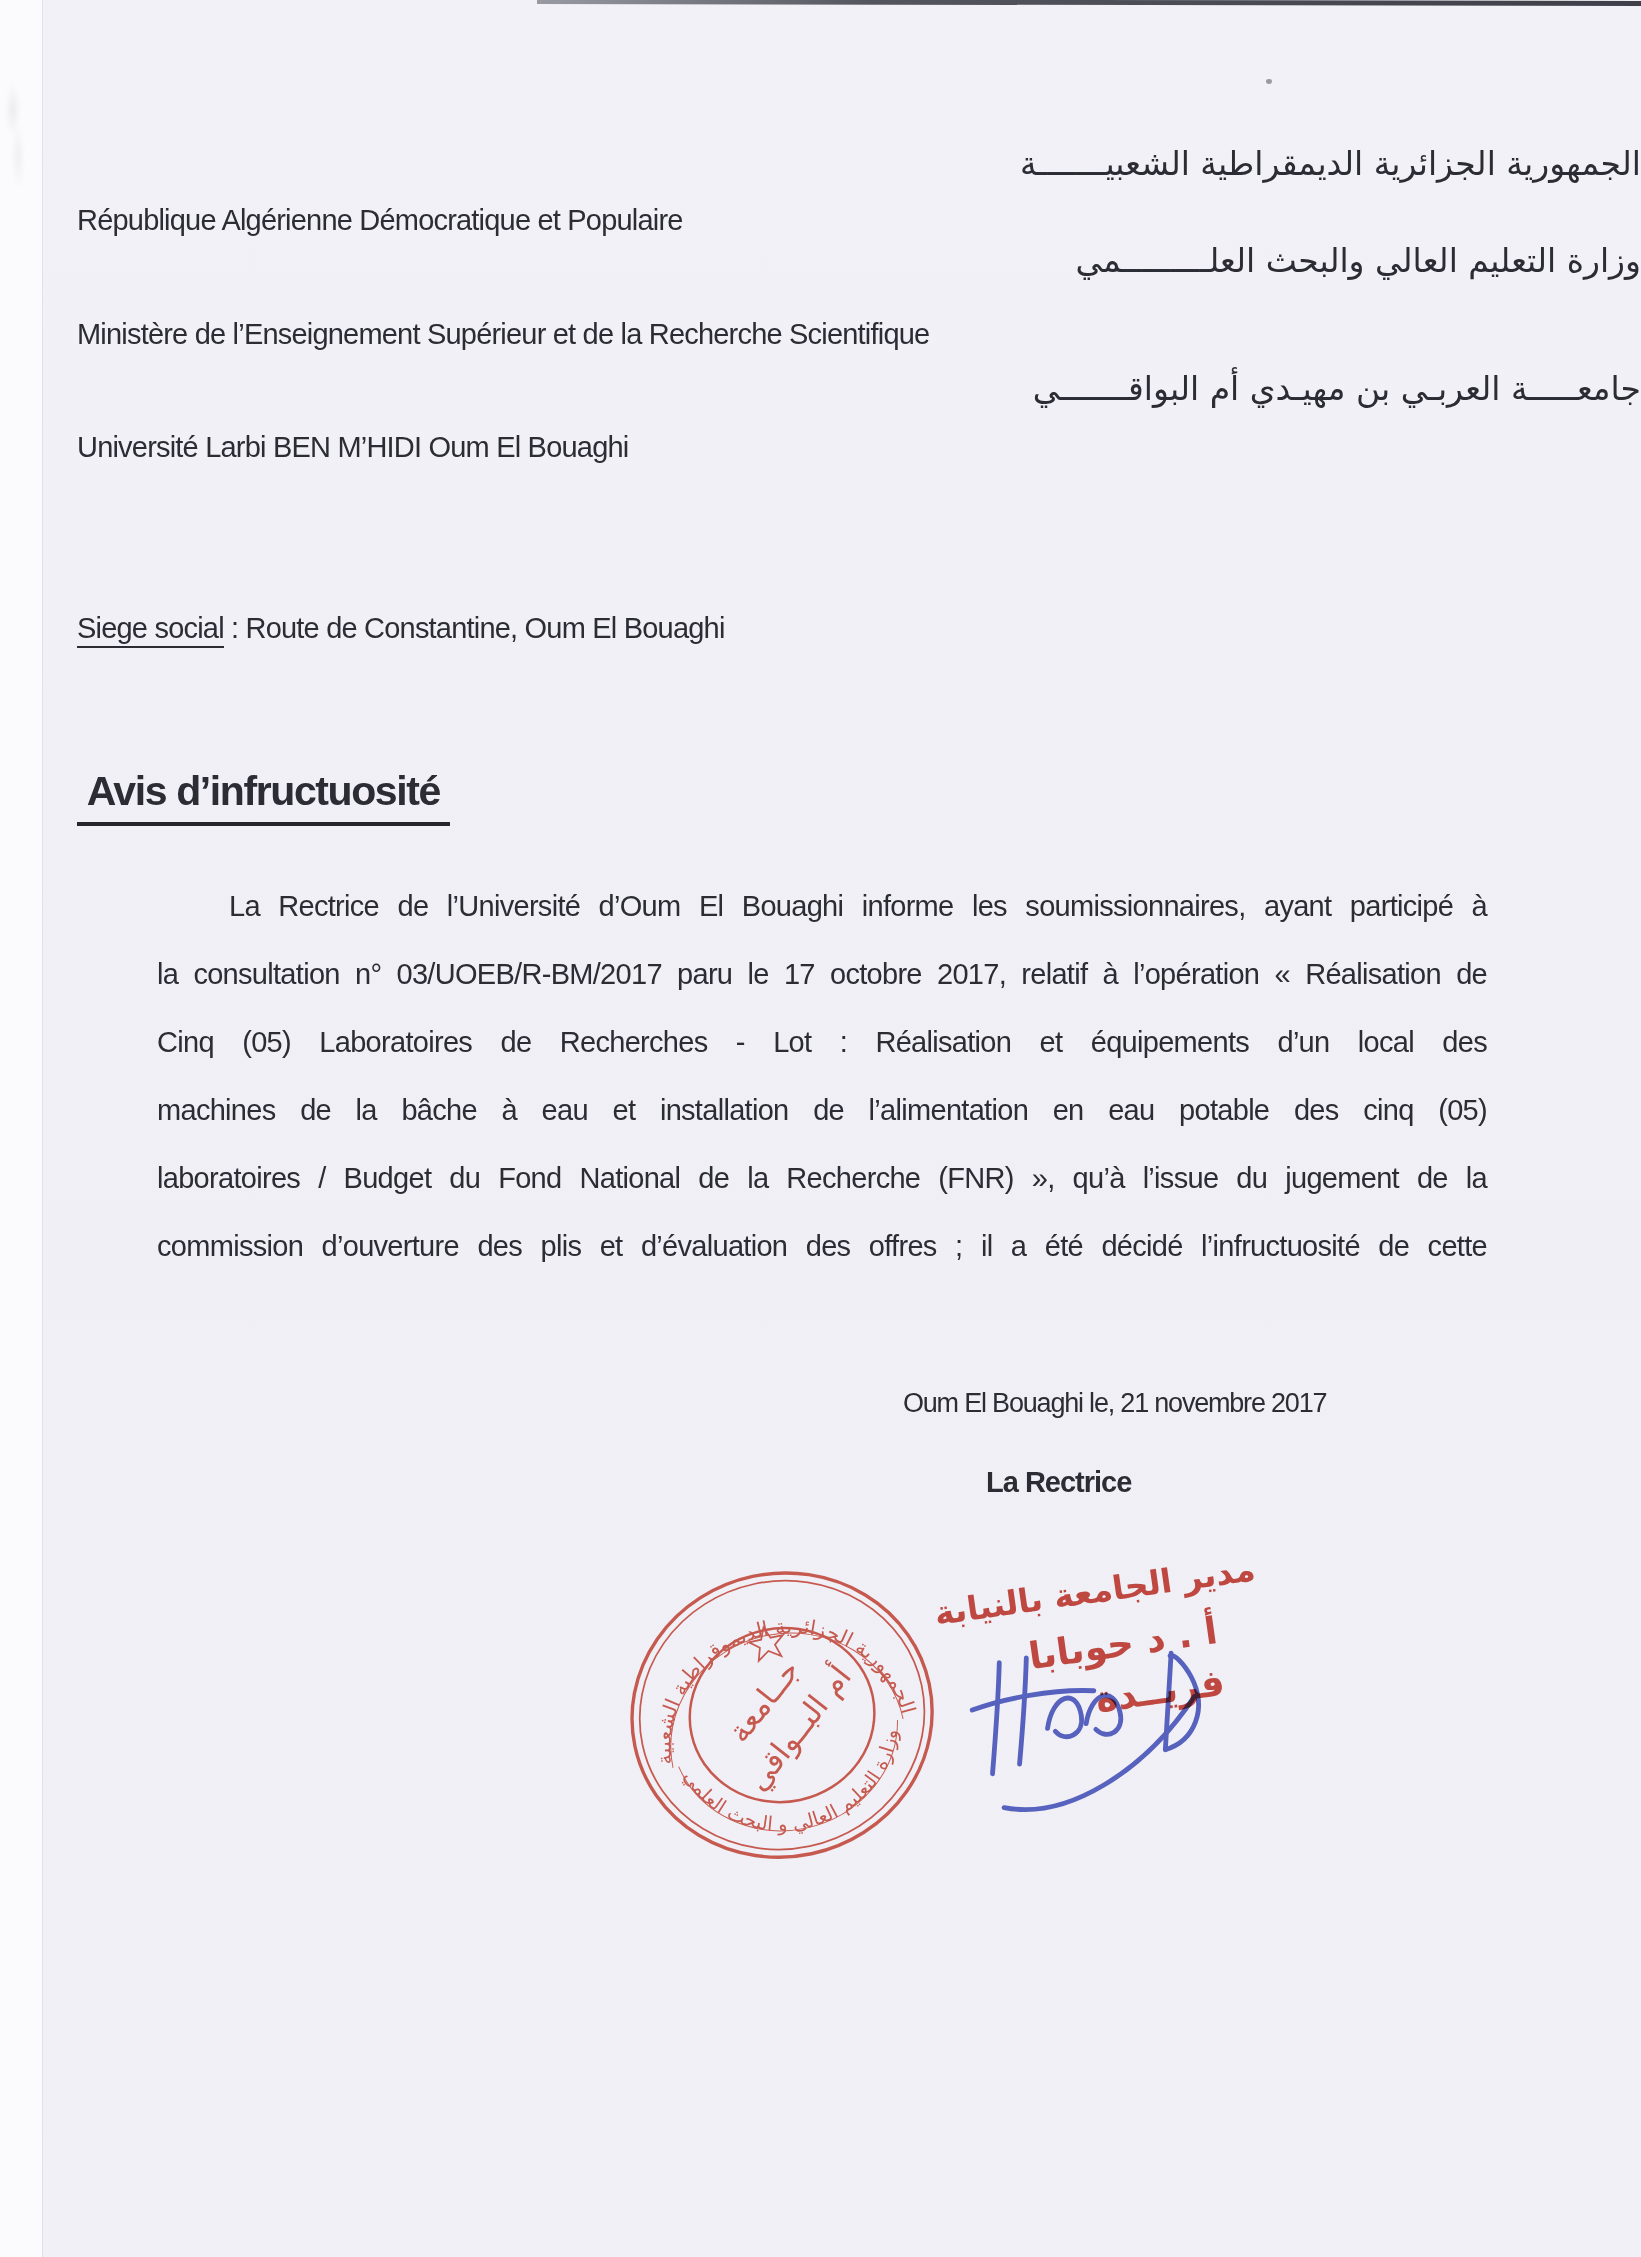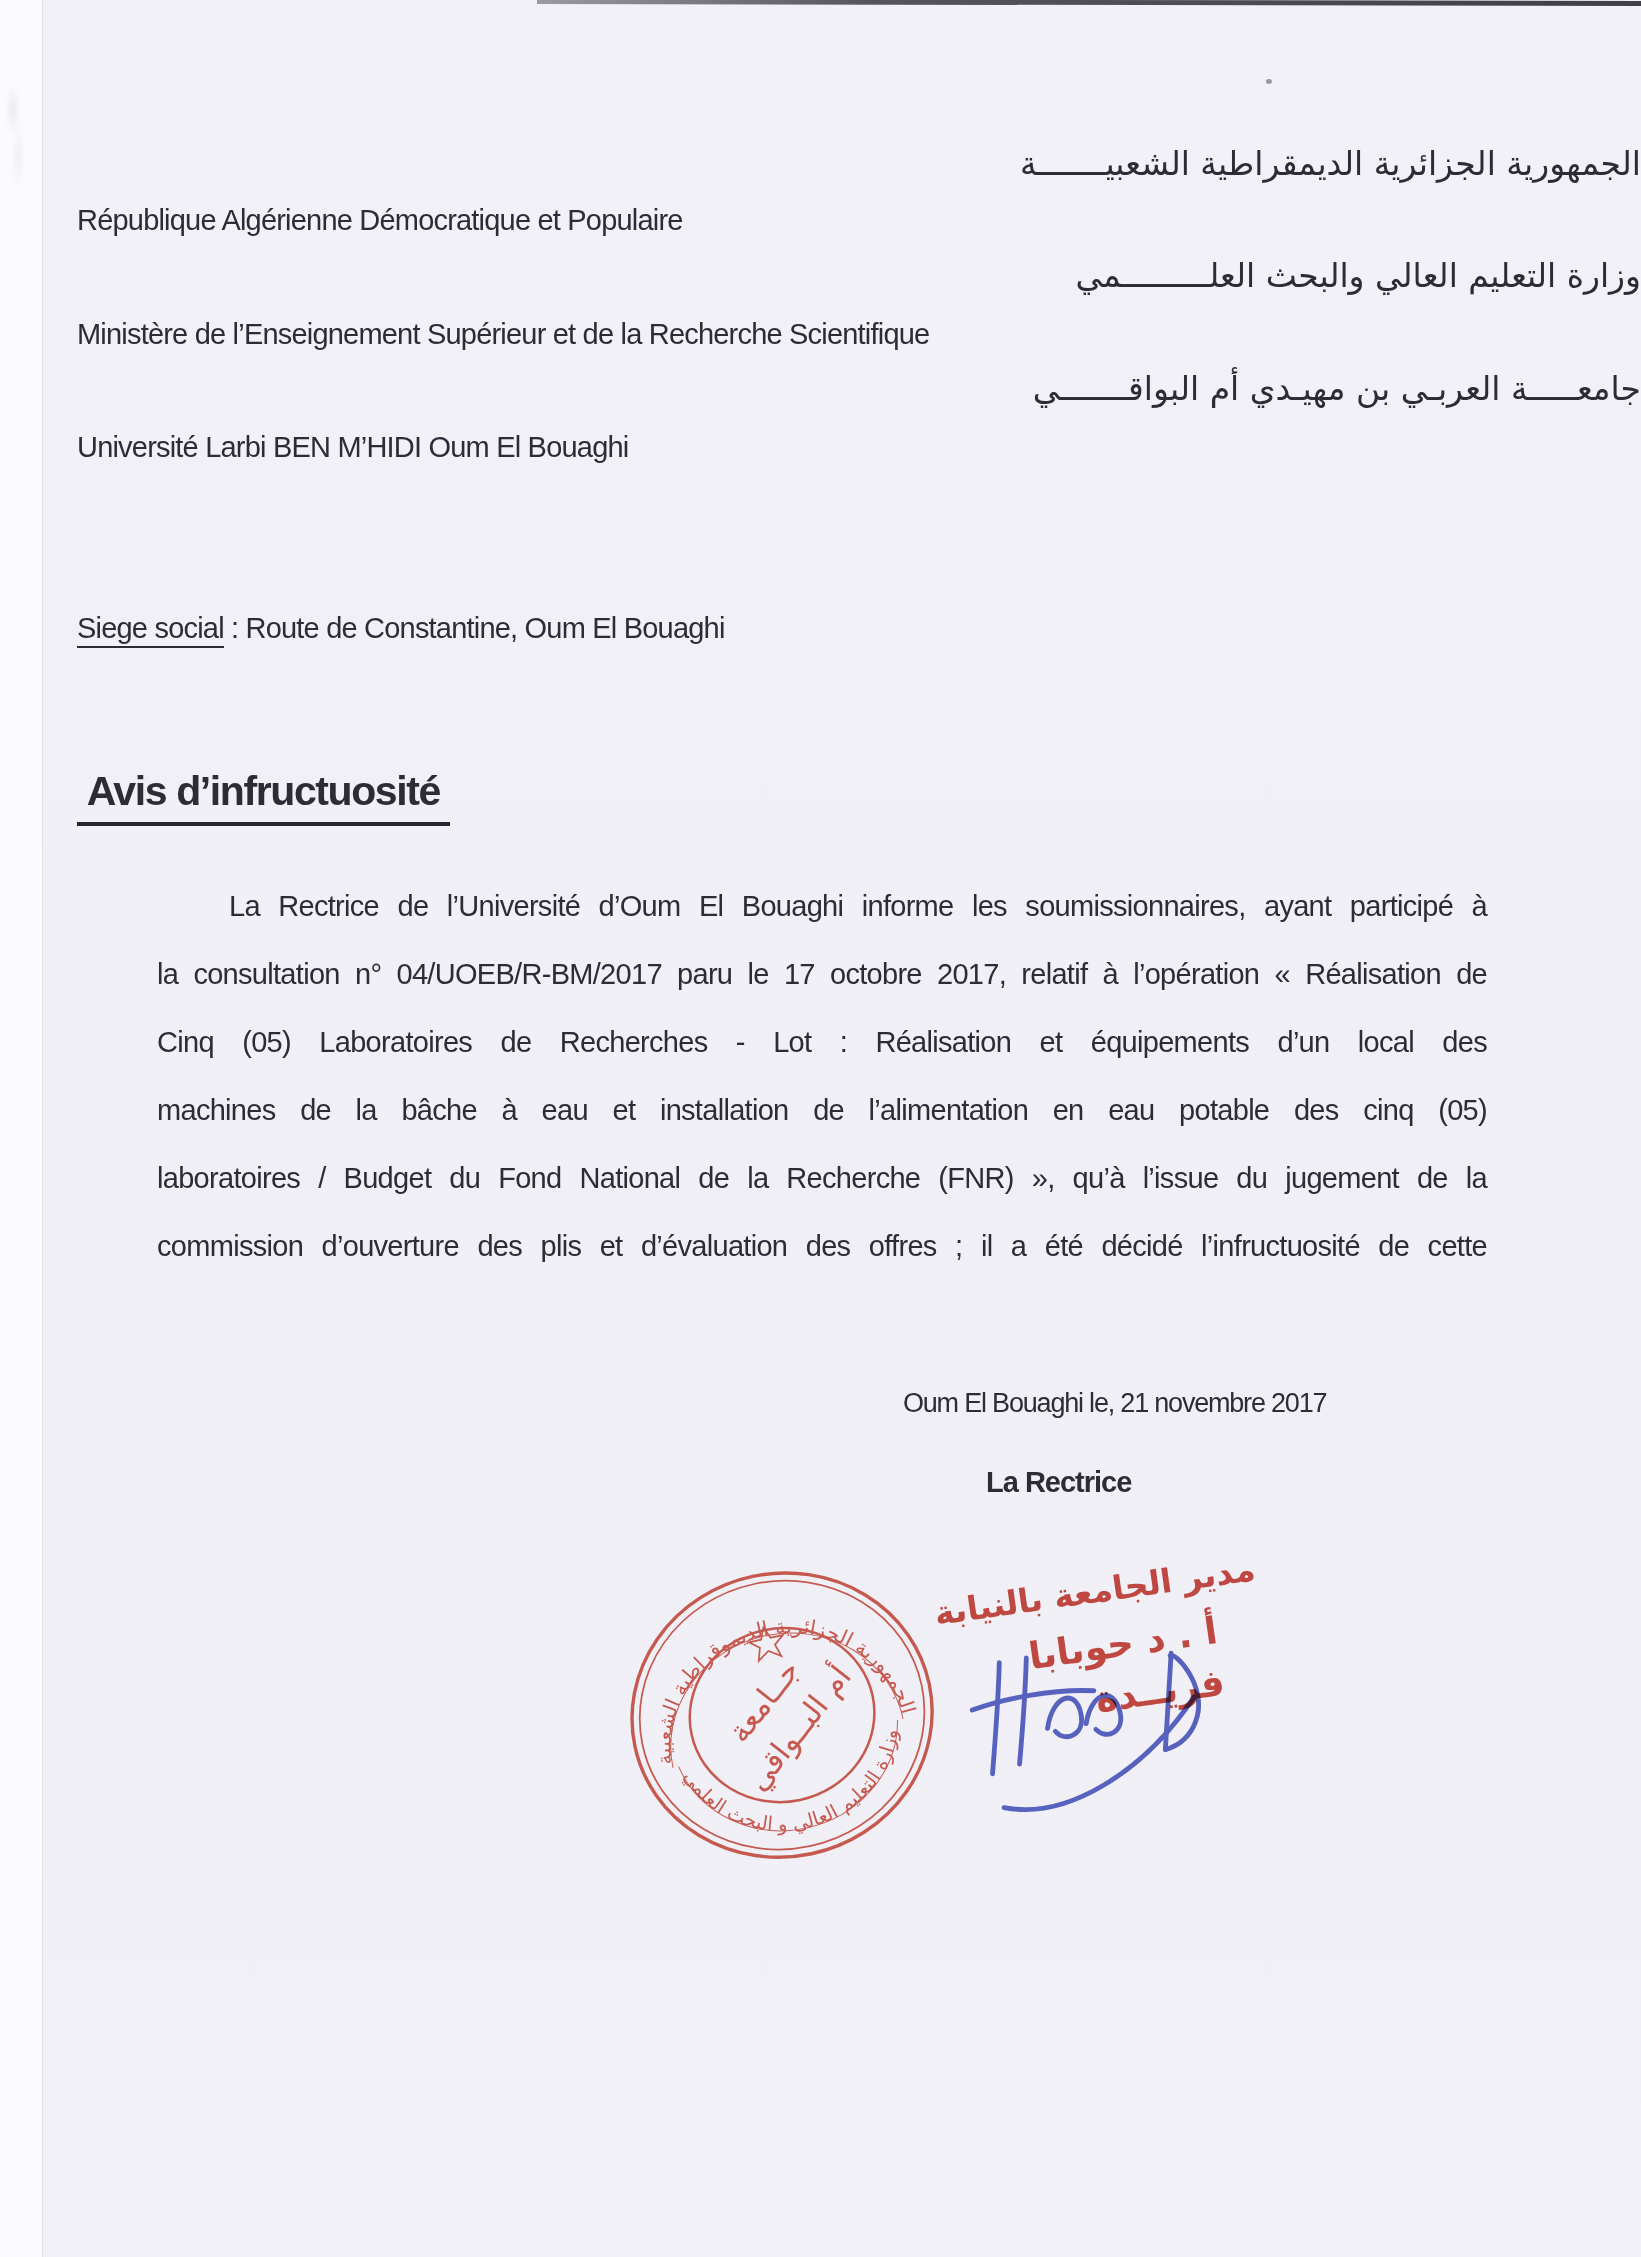--- a/index.html
+++ b/index.html
@@ -53,36 +53,36 @@
 
 <div class="page">
 
   <div class="abs paper-edge"></div>
   <div class="abs scan-smudge"></div>
   <div class="abs scan-top-line"></div>
   <div class="abs scan-speck"></div>
 
   <div class="abs centerband ar" style="top:137px">الجمهورية الجزائرية الديمقراطية الشعبيـــــــة</div>
   <div class="abs centerband fr" style="top:199px">République Algérienne Démocratique et Populaire</div>
-  <div class="abs centerband ar" style="top:249px">وزارة التعليم العالي والبحث العلـــــــــمي</div>
+  <div class="abs centerband ar" style="top:234px">وزارة التعليم العالي والبحث العلـــــــــمي</div>
   <div class="abs centerband fr" style="top:313px">Ministère de l’Enseignement Supérieur et de la Recherche Scientifique</div>
   <div class="abs centerband ar" style="top:362px">جامعـــــة العربـي بن مهيـدي أم البواقـــــــي</div>
   <div class="abs centerband fr" style="top:426px">Université Larbi BEN M’HIDI Oum El Bouaghi</div>
 
   <div class="abs centerband idline" style="top:607px">
     <span class="lbl">Siege social</span><span> : Route de Constantine, Oum El Bouaghi</span>
   </div>
 
   <div class="abs centerband" style="top:768px">
     <span class="doc-title">Avis d’infructuosité</span>
   </div>
 
   <div class="abs body-par">
       <div class="body-line just indent"><span>La Rectrice de l’Université d’Oum El Bouaghi informe les soumissionnaires, ayant participé à</span></div>
-      <div class="body-line just"><span>la consultation n° 04/UOEB/R-BM/2017 paru le 17 octobre 2017, relatif à l’opération « </span><b>Réalisation de</b></div>
+      <div class="body-line just"><span>la consultation n° 03/UOEB/R-BM/2017 paru le 17 octobre 2017, relatif à l’opération « </span><b>Réalisation de</b></div>
       <div class="body-line just"><b>Cinq (05) Laboratoires de Recherches - Lot : Réalisation et équipements d’un local des</b></div>
       <div class="body-line just"><b>machines de la bâche à eau et installation de l’alimentation en eau potable des cinq (05)</b></div>
       <div class="body-line just"><b>laboratoires / Budget du Fond National de la Recherche (FNR)</b><span> », qu’à l’issue du jugement de la</span></div>
       <div class="body-line just"><span>commission d’ouverture des plis et d’évaluation des offres ; il a été décidé l’infructuosité de cette</span></div>
     </div>
 
   <div class="abs date-line">Oum El Bouaghi le, 21 novembre 2017</div>
   <div class="abs signatory">La Rectrice</div>
 
   <svg class="abs stamp-svg" width="336" height="323" viewBox="0 0 348 335">

